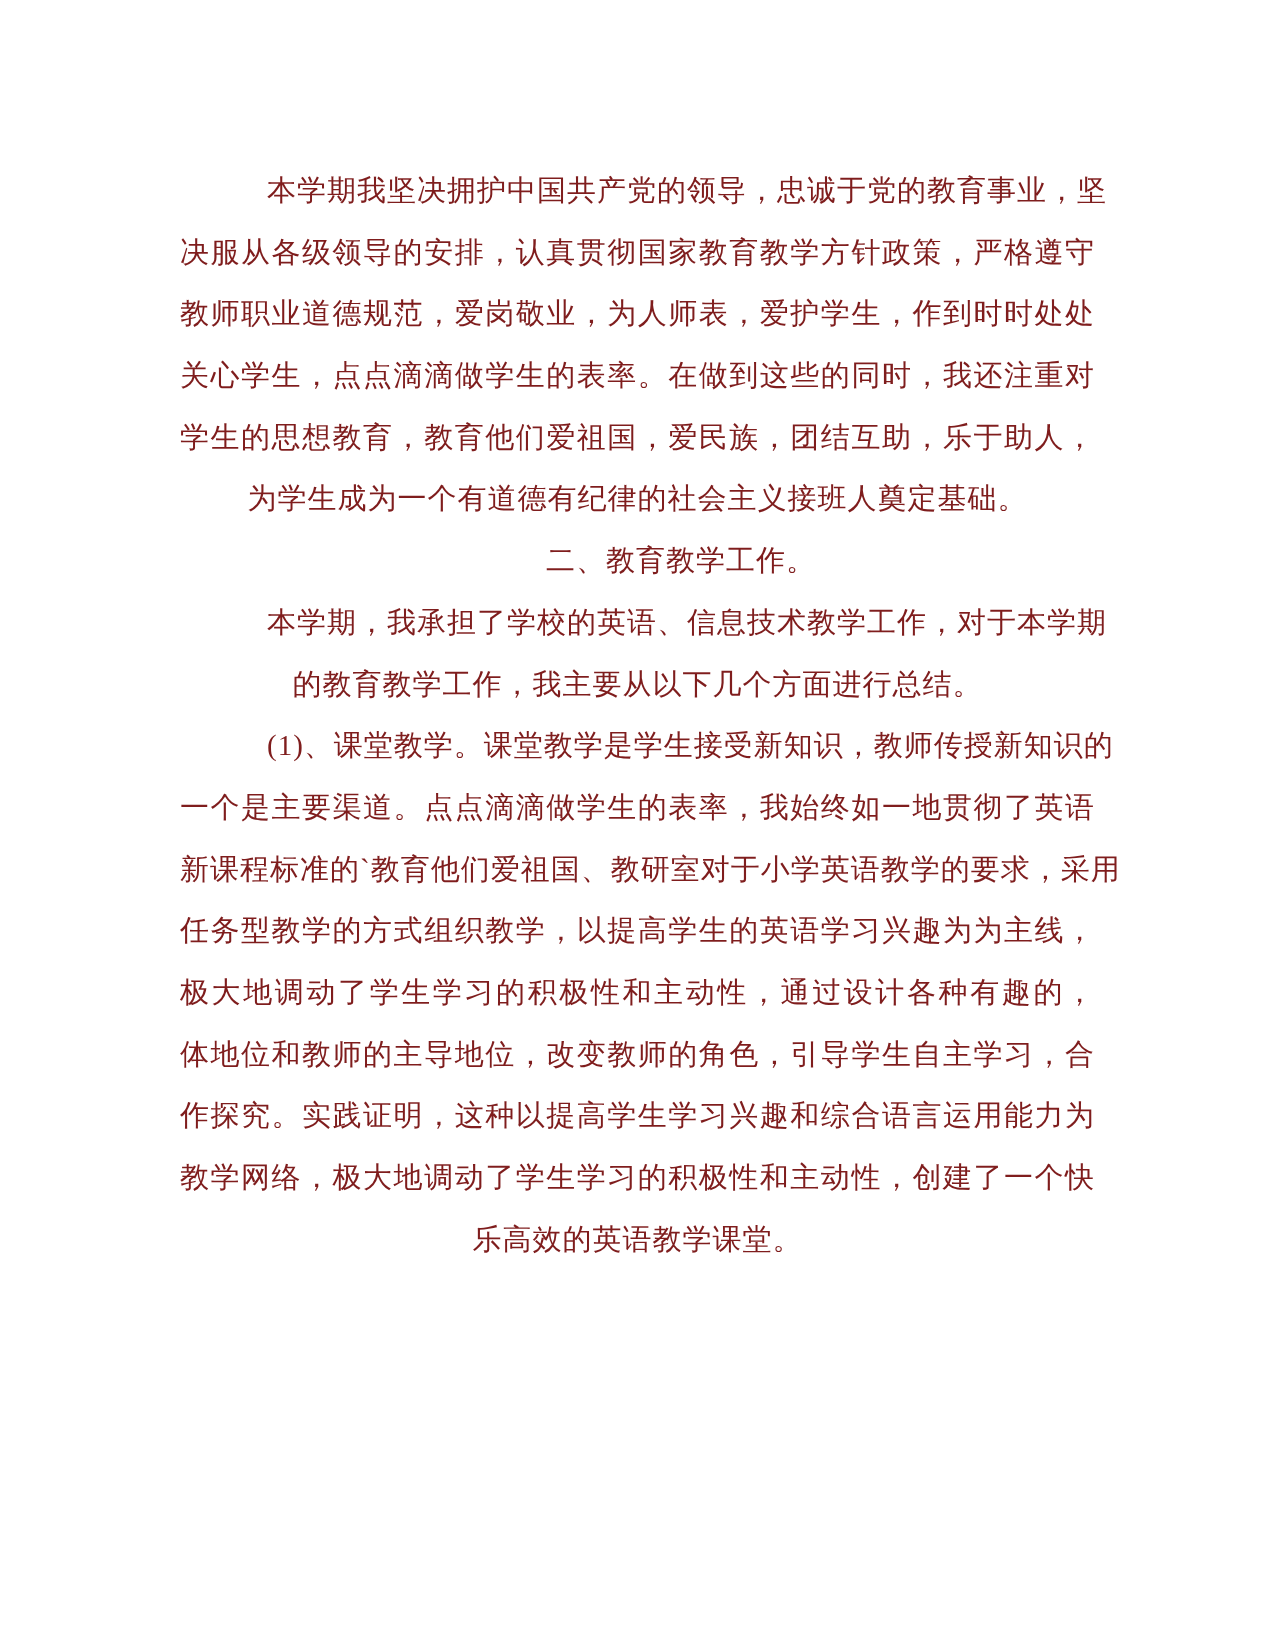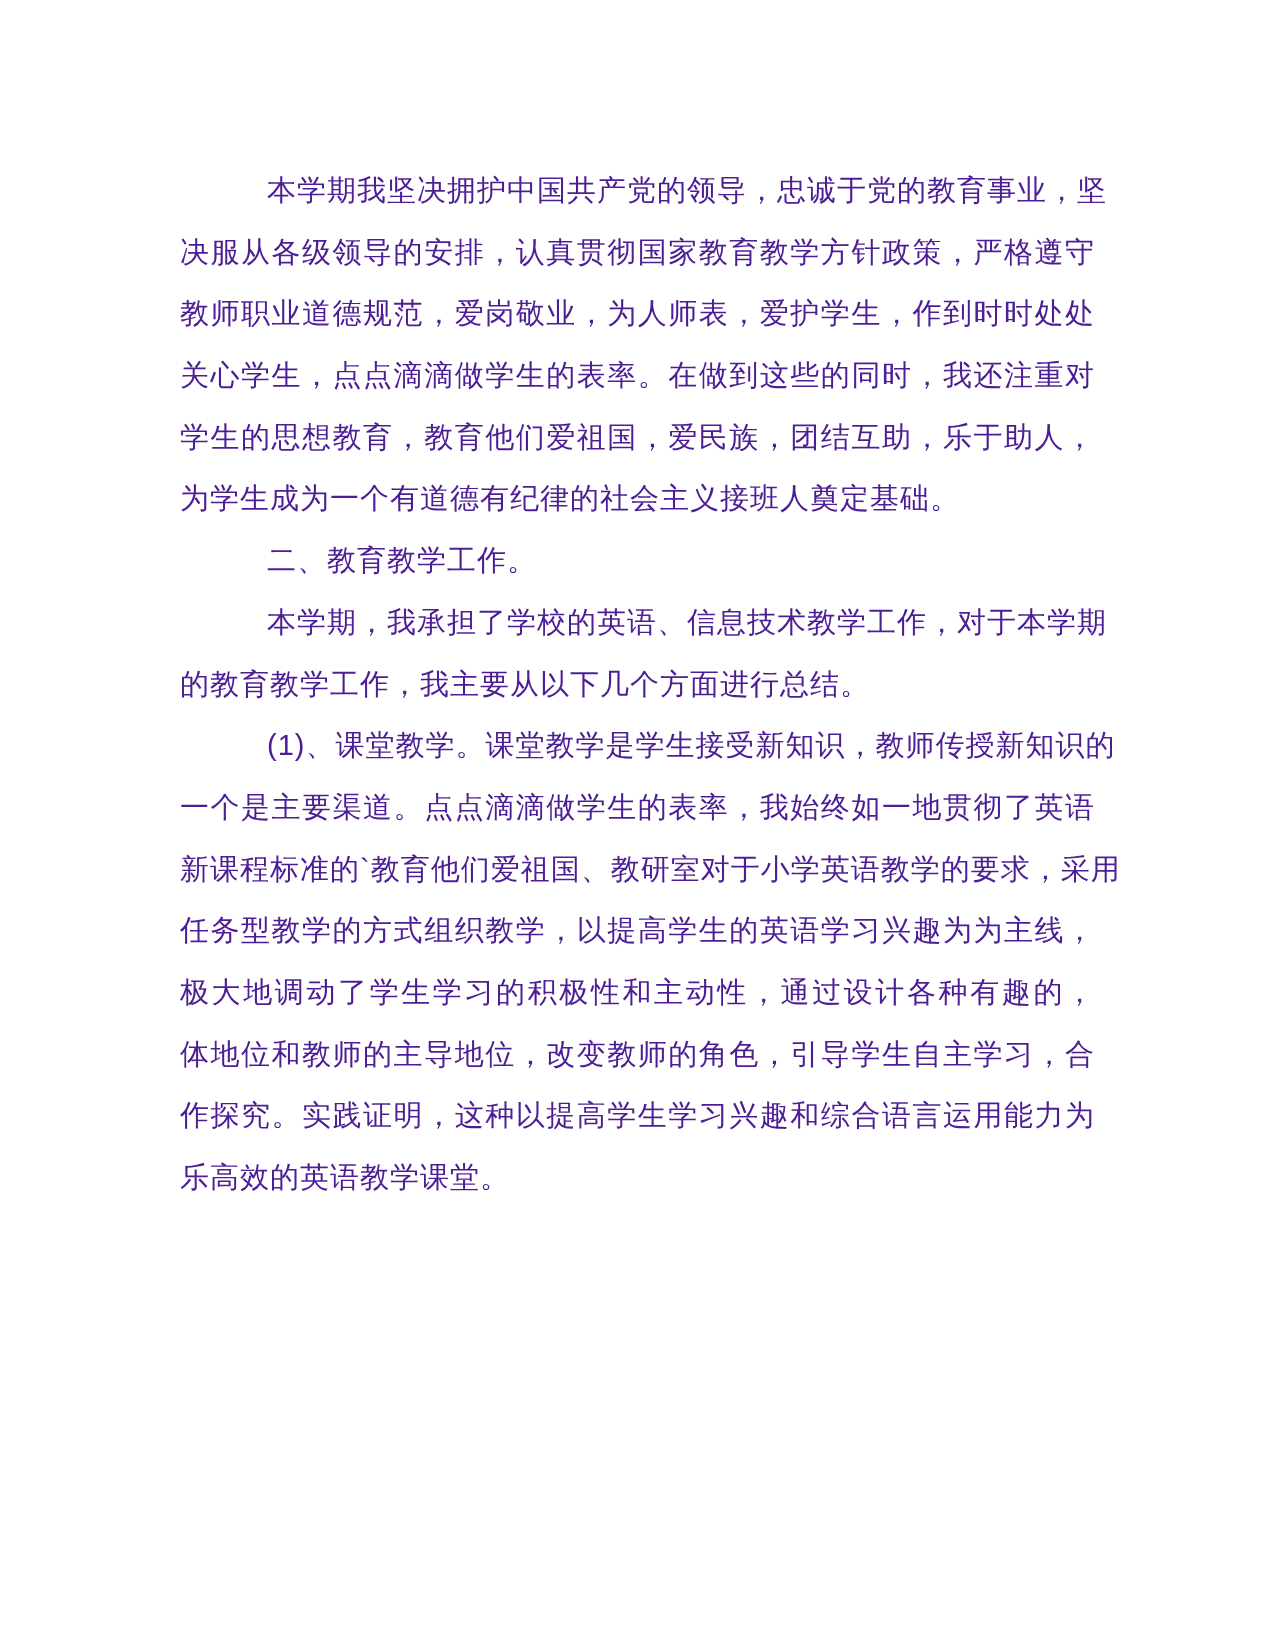--- a/index.html
+++ b/index.html
@@ -8,32 +8,32 @@
     background: #ffffff;
   }
   .page {
     position: relative;
     width: 1275px;
     height: 1650px;
     background: #ffffff;
     box-sizing: border-box;
     padding: 160px 180px 0 180px;
     overflow: hidden;
-    font-family: Liberation Sans, sans-serif;
+    font-family: Liberation Serif, serif;
     font-size: 29px;
-    color: #4c1d95;
+    color: #7f1d1d;
   }
   .doc-body {
     width: 915px;
   }
   .line {
     height: 61.7px;
     line-height: 61.7px;
     white-space: nowrap;
-    text-align: left;
+    text-align: center;
     text-justify: inter-character;
     letter-spacing: 1px;
   }
   .line.just {
     text-align: justify;
     text-align-last: justify;
   }
   .line.indent {
     padding-left: 87px;
   }
@@ -52,15 +52,16 @@
       <div class="line indent">二、教育教学工作。</div>
       <div class="line indent just">本学期，我承担了学校的英语、信息技术教学工作，对于本学期</div>
       <div class="line">的教育教学工作，我主要从以下几个方面进行总结。</div>
       <div class="line indent just">(1)、课堂教学。课堂教学是学生接受新知识，教师传授新知识的</div>
       <div class="line just">一个是主要渠道。点点滴滴做学生的表率，我始终如一地贯彻了英语</div>
       <div class="line just">新课程标准的`教育他们爱祖国、教研室对于小学英语教学的要求，采用</div>
       <div class="line just">任务型教学的方式组织教学，以提高学生的英语学习兴趣为为主线，</div>
       <div class="line just">极大地调动了学生学习的积极性和主动性，通过设计各种有趣的，</div>
       <div class="line just">体地位和教师的主导地位，改变教师的角色，引导学生自主学习，合</div>
       <div class="line just">作探究。实践证明，这种以提高学生学习兴趣和综合语言运用能力为</div>
+      <div class="line just">教学网络，极大地调动了学生学习的积极性和主动性，创建了一个快</div>
       <div class="line">乐高效的英语教学课堂。</div>
     </div>
 </div>
 
 </body></html>

